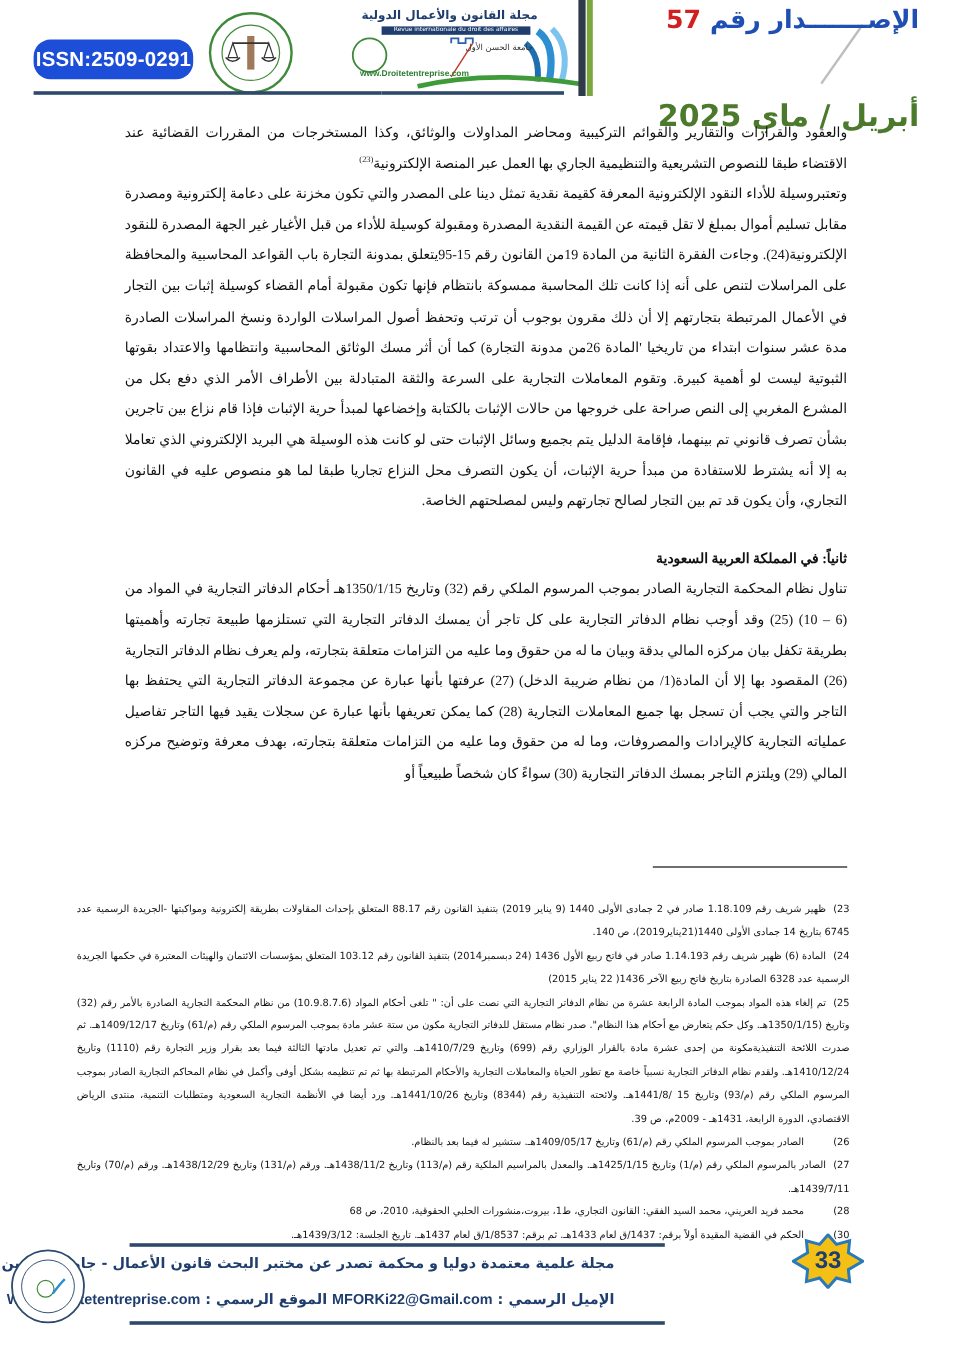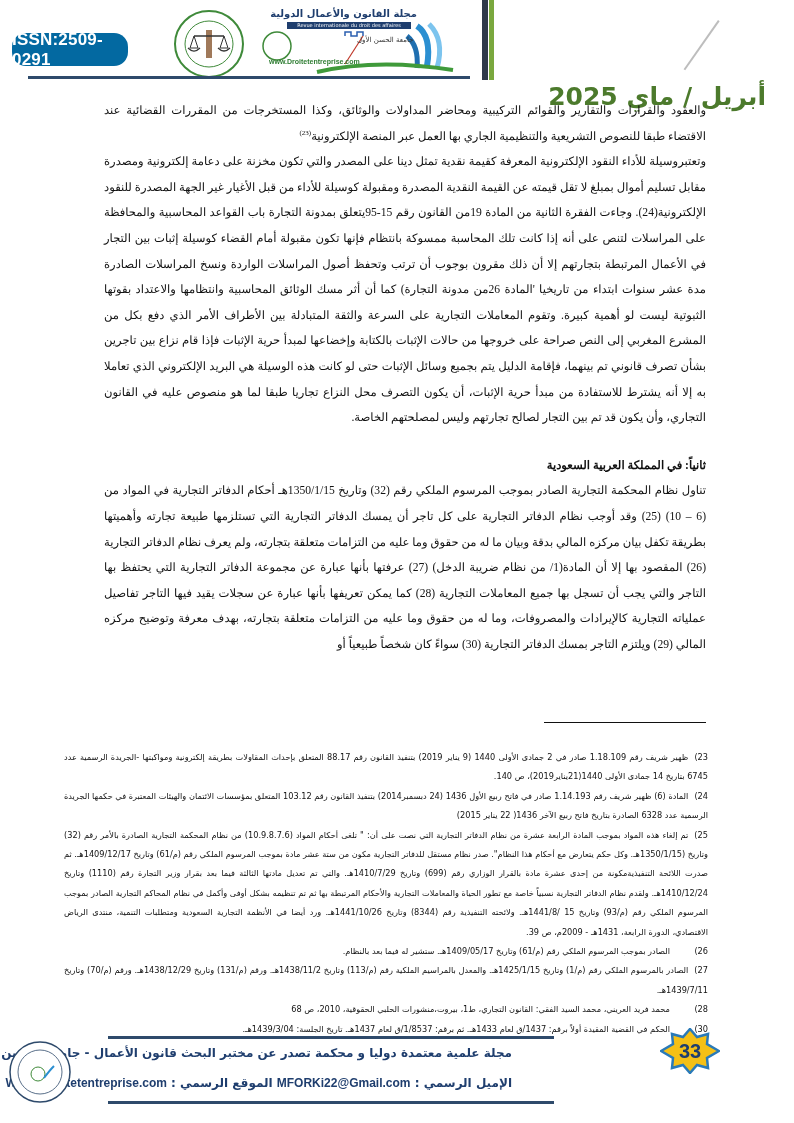--- a/index.html
+++ b/index.html
@@ -1,28 +1,28 @@
 <!DOCTYPE html>
 <html><head>
 <meta charset="utf-8">
 <style>
   html, body { margin: 0; padding: 0; background: #ffffff; }
   body { width: 794px; height: 1123px; position: relative; overflow: hidden;
          font-family: "DejaVu Sans", sans-serif; color: #111; }
 
   
   .header { position: absolute; left: 0; top: 0; width: 794px; height: 90px; }
-  .issn-badge { position: absolute; left: 12px; top: 33px; width: 116px; height: 33px;
-                background: #0369a1; border-radius: 14px; color: #fff;
+  .issn-badge { position: absolute; left: 28px; top: 33px; width: 133px; height: 33px;
+                background: #1d4ed8; border-radius: 14px; color: #fff;
                 font-family: "Liberation Sans", sans-serif; font-size: 17px; font-weight: bold;
                 display: flex; align-items: center; justify-content: center; letter-spacing: 0.2px; }
   .header-rule { position: absolute; left: 28px; top: 76px; width: 290px; height: 3px; background: #2e4a6b; }
   .header-rule.r2 { left: 318px; width: 152px; }
   .lab-seal { position: absolute; left: 172px; top: 8px; width: 74px; height: 72px; }
-  .journal-logo { position: absolute; left: 257px; top: 6px; width: 200px; height: 68px; }
+  .journal-logo { position: absolute; left: 288px; top: 6px; width: 200px; height: 68px; }
   .journal-logo .jl-title { position: absolute; right: 40px; top: 2px; font-size: 10px; font-weight: bold;
                             color: #1f3e6e; direction: rtl; font-family: "DejaVu Sans", sans-serif; }
   .journal-logo .jl-sub { position: absolute; left: 30px; top: 16px; width: 124px; height: 7px; background: #1f3e6e;
                           color: #fff; font-size: 5px; line-height: 7px; text-align: center; overflow: hidden; }
   .journal-logo .jl-site { position: absolute; left: 12px; top: 52px; font-size: 7px; color: #2e7d32; font-weight: bold;
                            font-family: "Liberation Sans", sans-serif; }
   .journal-logo .jl-univ { position: absolute; left: 100px; top: 30px; font-size: 7px; color: #333; direction: rtl; }
   .vbar1 { position: absolute; left: 482px; top: 0; width: 6px; height: 80px; background: #2f3a4a; }
   .vbar2 { position: absolute; left: 489px; top: 0; width: 5px; height: 80px; background: #7aa83e; }
   .issue-line { position: absolute; right: 28px; top: 4px; direction: rtl; font-size: 21px; font-weight: bold;
@@ -96,40 +96,43 @@
     <div class="jl-univ">جامعة الحسن الأول</div>
     <div class="jl-site">www.Droitetentreprise.com</div>
   </div>
 
   <div class="header-rule"></div>
   <div class="header-rule r2"></div>
   <div class="vbar1"></div>
   <div class="vbar2"></div>
   <div class="diag-slash"></div>
 
+  <div class="issue-line">
+    <span>الإصـــــــدار رقم </span><span class="issue-num">57</span>
+  </div>
   <div class="date-line">أبريل / ماي 2025</div>
 </div>
 
 <div class="content">
   <p><span>والعقود والقرارات والتقارير والقوائم التركيبية ومحاضر المداولات والوثائق، وكذا المستخرجات من المقررات القضائية عند الاقتضاء طبقا للنصوص التشريعية والتنظيمية الجاري بها العمل عبر المنصة الإلكترونية</span><sup>(23)</sup></p>
   <p><span>وتعتبروسيلة للأداء النقود الإلكترونية المعرفة كقيمة نقدية تمثل دينا على المصدر والتي تكون مخزنة على دعامة إلكترونية ومصدرة مقابل تسليم أموال بمبلغ لا تقل قيمته عن القيمة النقدية المصدرة ومقبولة كوسيلة للأداء من قبل الأغيار غير الجهة المصدرة للنقود الإلكترونية(24). وجاءت الفقرة الثانية من المادة 19من القانون رقم 15-95يتعلق بمدونة التجارة باب القواعد المحاسبية والمحافظة على المراسلات لتنص على أنه إذا كانت تلك المحاسبة ممسوكة بانتظام فإنها تكون مقبولة أمام القضاء كوسيلة إثبات بين التجار في الأعمال المرتبطة بتجارتهم إلا أن ذلك مقرون بوجوب أن ترتب وتحفظ أصول المراسلات الواردة ونسخ المراسلات الصادرة مدة عشر سنوات ابتداء من تاريخيا 'المادة 26من مدونة التجارة) كما أن أثر مسك الوثائق المحاسبية وانتظامها والاعتداد بقوتها الثبوتية ليست لو أهمية كبيرة. وتقوم المعاملات التجارية على السرعة والثقة المتبادلة بين الأطراف الأمر الذي دفع بكل من المشرع المغربي إلى النص صراحة على خروجها من حالات الإثبات بالكتابة وإخضاعها لمبدأ حرية الإثبات فإذا قام نزاع بين تاجرين بشأن تصرف قانوني تم بينهما، فإقامة الدليل يتم بجميع وسائل الإثبات حتى لو كانت هذه الوسيلة هي البريد الإلكتروني الذي تعاملا به إلا أنه يشترط للاستفادة من مبدأ حرية الإثبات، أن يكون التصرف محل النزاع تجاريا طبقا لما هو منصوص عليه في القانون التجاري، وأن يكون قد تم بين التجار لصالح تجارتهم وليس لمصلحتهم الخاصة.</span></p>
   <div class="para-gap"></div>
   <p class="section-heading">ثانياً: في المملكة العربية السعودية</p>
   <p>تناول نظام المحكمة التجارية الصادر بموجب المرسوم الملكي رقم (32) وتاريخ 1350/1/15هـ أحكام الدفاتر التجارية في المواد من (6 – 10) (25) وقد أوجب نظام الدفاتر التجارية  على كل تاجر أن يمسك الدفاتر التجارية التي تستلزمها طبيعة تجارته وأهميتها بطريقة تكفل بيان مركزه المالي بدقة وبيان ما له من حقوق وما عليه من التزامات متعلقة بتجارته، ولم يعرف نظام الدفاتر التجارية (26)  المقصود بها إلا أن المادة(1/ من نظام ضريبة الدخل) (27) عرفتها بأنها عبارة عن مجموعة الدفاتر التجارية التي يحتفظ بها التاجر والتي يجب أن تسجل بها جميع المعاملات التجارية (28) كما يمكن تعريفها بأنها عبارة عن سجلات يقيد فيها التاجر تفاصيل عملياته التجارية كالإيرادات والمصروفات، وما له من حقوق وما عليه من التزامات متعلقة بتجارته، بهدف معرفة وتوضيح مركزه المالي (29) ويلتزم التاجر بمسك الدفاتر التجارية (30) سواءً كان شخصاً طبيعياً أو</p>
 </div>
 
 <div class="fn-rule"></div>
 <div class="footnotes">
   <p class="fn"><span class="fn-num">23)</span><span>ظهير شريف رقم 1.18.109 صادر في 2 جمادى الأولى 1440 (9 يناير 2019) بتنفيذ القانون رقم 88.17 المتعلق بإحداث المقاولات بطريقة إلكترونية ومواكبتها -الجريدة الرسمية عدد 6745 بتاريخ 14 جمادى الأولى 1440(21يناير2019)، ص 140.</span></p>
   <p class="fn"><span class="fn-num">24)</span><span>المادة (6) ظهير شريف رقم 1.14.193 صادر في فاتح ربيع الأول 1436 (24 دبسمبر2014) بتنفيذ القانون رقم 103.12 المتعلق بمؤسسات الائتمان والهيئات المعتبرة في حكمها  الجريدة الرسمية عدد 6328 الصادرة بتاريخ فاتح ربيع الآخر 1436( 22 يناير 2015)</span></p>
   <p class="fn"><span class="fn-num">25)</span><span>تم إلغاء هذه المواد بموجب المادة الرابعة عشرة من نظام الدفاتر التجارية التي نصت على أن: " تلغى أحكام المواد (10.9.8.7.6) من نظام المحكمة التجارية الصادرة بالأمر رقم (32) وتاريخ (1350/1/15هـ. وكل حكم يتعارض مع أحكام هذا النظام". صدر نظام مستقل للدفاتر التجارية مكون من ستة عشر مادة بموجب المرسوم الملكي رقم (م/61) وتاريخ 1409/12/17هـ. ثم صدرت اللائحة التنفيذيةمكونة من إحدى عشرة مادة بالقرار الوزاري رقم (699) وتاريخ 1410/7/29هـ. والتي تم تعديل مادتها الثالثة فيما بعد بقرار وزير التجارة رقم (1110) وتاريخ 1410/12/24هـ. ولقدم نظام الدفاتر التجارية نسبياً خاصة مع تطور الحياة والمعاملات التجارية والأحكام المرتبطة بها ثم تم تنظيمه بشكل أوفى وأكمل في نظام المحاكم التجارية الصادر بموجب المرسوم الملكي رقم (م/93) وتاريخ 15 /1441/8هـ. ولائحته التنفيذية رقم (8344) وتاريخ 1441/10/26هـ. ورد أيضا في الأنظمة التجارية السعودية ومتطلبات التنمية، منتدى الرياض الاقتصادي، الدورة الرابعة، 1431هـ - 2009م، ص 39.</span></p>
   <p class="fn indented"><span class="fn-num">26)</span><span>الصادر بموجب المرسوم الملكي رقم (م/61) وتاريخ 1409/05/17هـ. ستشير له فيما بعد بالنظام.</span></p>
   <p class="fn"><span class="fn-num">27)</span><span>الصادر بالمرسوم الملكي رقم (م/1) وتاريخ 1425/1/15هـ. والمعدل بالمراسيم الملكية رقم (م/113) وتاريخ 1438/11/2هـ. ورقم (م/131) وتاريخ 1438/12/29هـ. ورقم (م/70) وتاريخ 1439/7/11هـ.</span></p>
   <p class="fn indented"><span class="fn-num">28)</span><span>محمد فريد العريني، محمد السيد الفقي: القانون التجاري، ط1، بيروت،منشورات الحلبي الحقوقية، 2010، ص 68</span></p>
-  <p class="fn indented"><span class="fn-num">30)</span><span>الحكم في القضية المقيدة أولاً برقم: 1437/ق لعام 1433هـ. ثم برقم: 1/8537/ق لعام 1437هـ. تاريخ الجلسة: 1439/3/04هـ.</span></p>
+  <p class="fn indented"><span class="fn-num">30)</span><span>الحكم في القضية المقيدة أولاً برقم: 1437/ق لعام 1433هـ. ثم برقم: 1/8537/ق لعام 1437هـ. تاريخ الجلسة: 1439/3/12هـ.</span></p>
 </div>
 
 <div class="footer-rule top"></div>
 <div class="footer-line1">مجلة علمية معتمدة  دوليا و محكمة تصدر عن مختبر البحث قانون الأعمال - جامعة الحسن الأول - سطات - المغرب</div>
 <div class="footer-line2">
   <span>الإميل الرسمي : </span><span class="ltr">MFORKi22@Gmail.com</span><span> الموقع الرسمي : </span><span class="ltr">WWW.Droitetentreprise.com</span>
 </div>
 <div class="footer-rule bot"></div>
 
 <svg class="page-star" viewBox="0 0 60 46">

